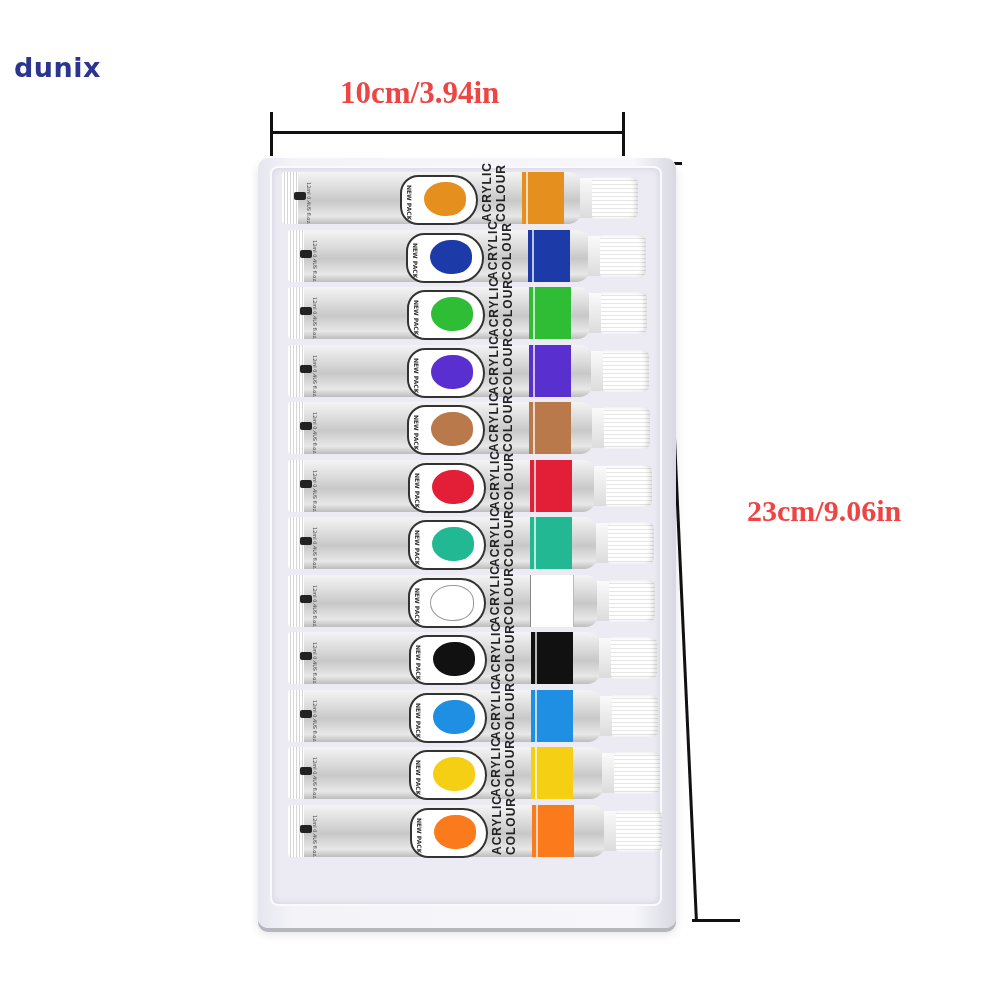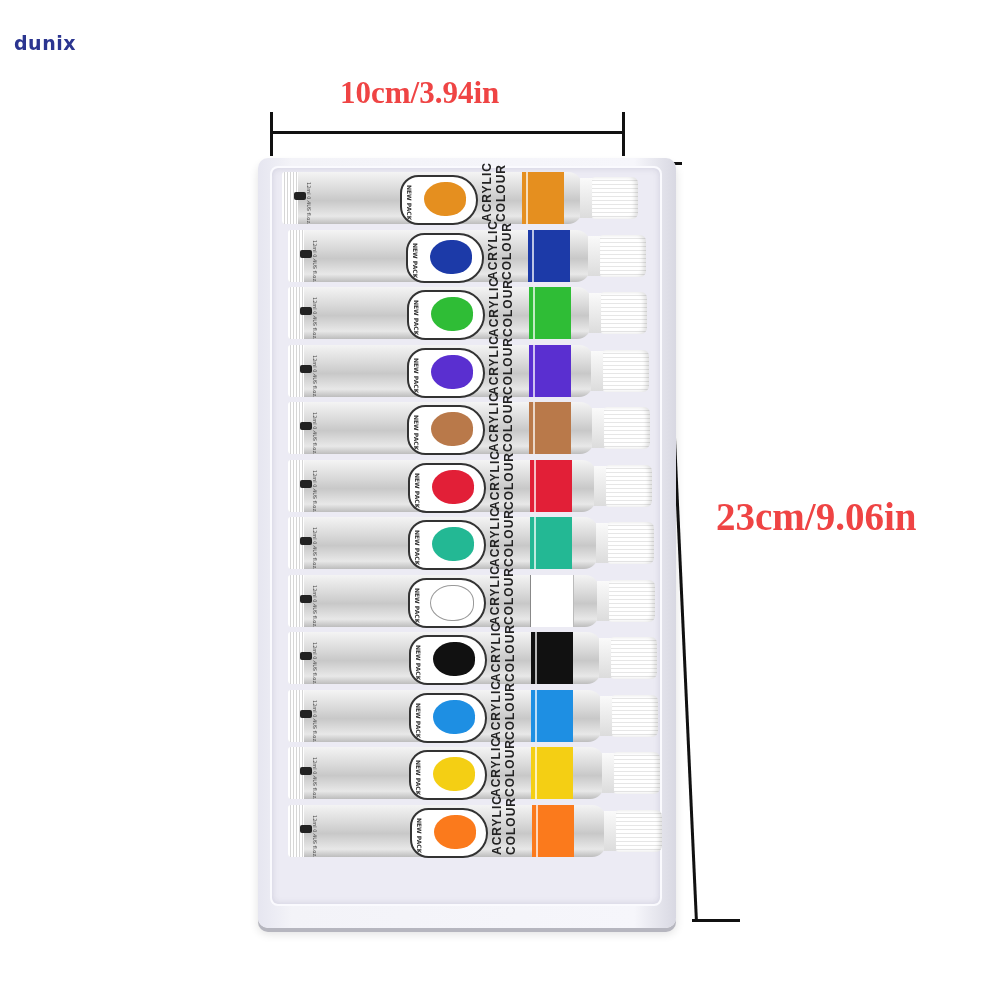--- a/index.html
+++ b/index.html
@@ -1,20 +1,20 @@
 <!DOCTYPE html>
 <html><head>
   <meta charset="utf-8">
   <style>
     html, body { margin: 0; padding: 0; }
     body { width: 999px; height: 999px; background: #ffffff; position: relative; overflow: hidden; font-family: "DejaVu Sans", sans-serif; }
-    .brand { position: absolute; left: 14px; top: 32px; font-family: "DejaVu Sans", sans-serif; font-weight: bold; font-size: 19px; letter-spacing: 0.5px; color: #2b3590; }
+    .brand { position: absolute; left: 14px; top: 52px; font-family: "DejaVu Sans", sans-serif; font-weight: bold; font-size: 27px; letter-spacing: 0.5px; color: #2b3590; }
     .dim-label { position: absolute; font-family: "Liberation Serif", "DejaVu Serif", serif; font-weight: bold; color: #ef4444; }
     .dim-w-label { left: 340px; top: 75px; font-size: 31px; }
-    .dim-h-label { left: 716px; top: 494px; font-size: 39px; }
+    .dim-h-label { left: 747px; top: 494px; font-size: 30px; }
     .line { position: absolute; background: #111; }
     
     .w-bar { left: 272px; top: 131px; width: 352px; height: 3px; }
     .w-tick-l { left: 270px; top: 112px; width: 3px; height: 44px; }
     .w-tick-r { left: 622px; top: 112px; width: 3px; height: 44px; }
     
     .h-top { left: 636px; top: 162px; width: 46px; height: 3px; }
     .h-bot { left: 692px; top: 919px; width: 48px; height: 3px; }
     .h-bar { left: 661px; top: 174px; width: 3px; height: 746px; transform-origin: top left; transform: rotate(-2.6deg); }
 

